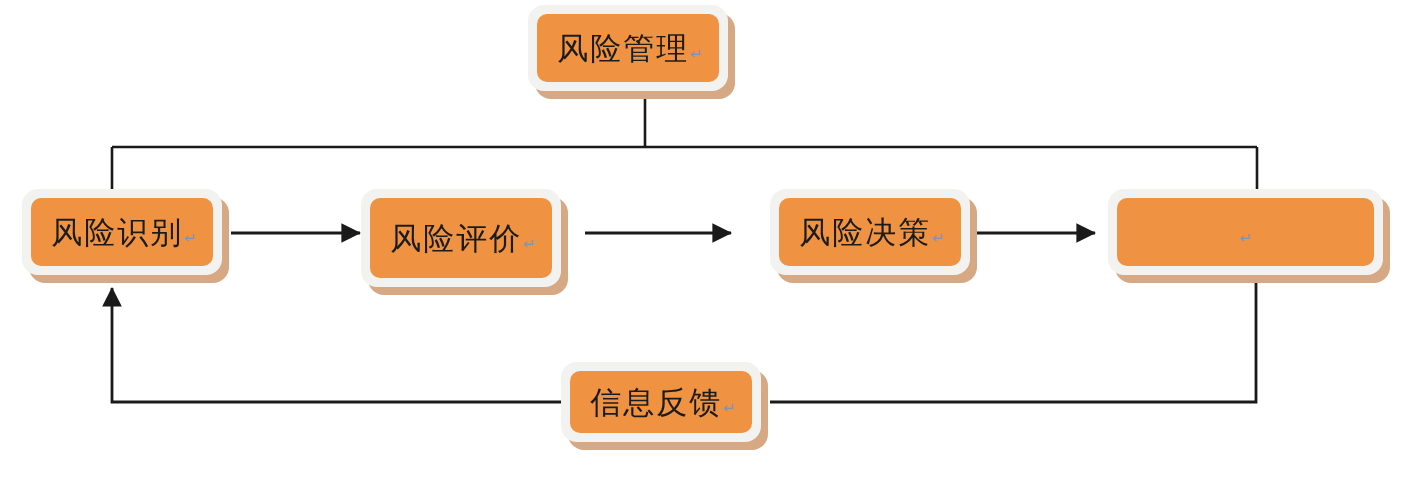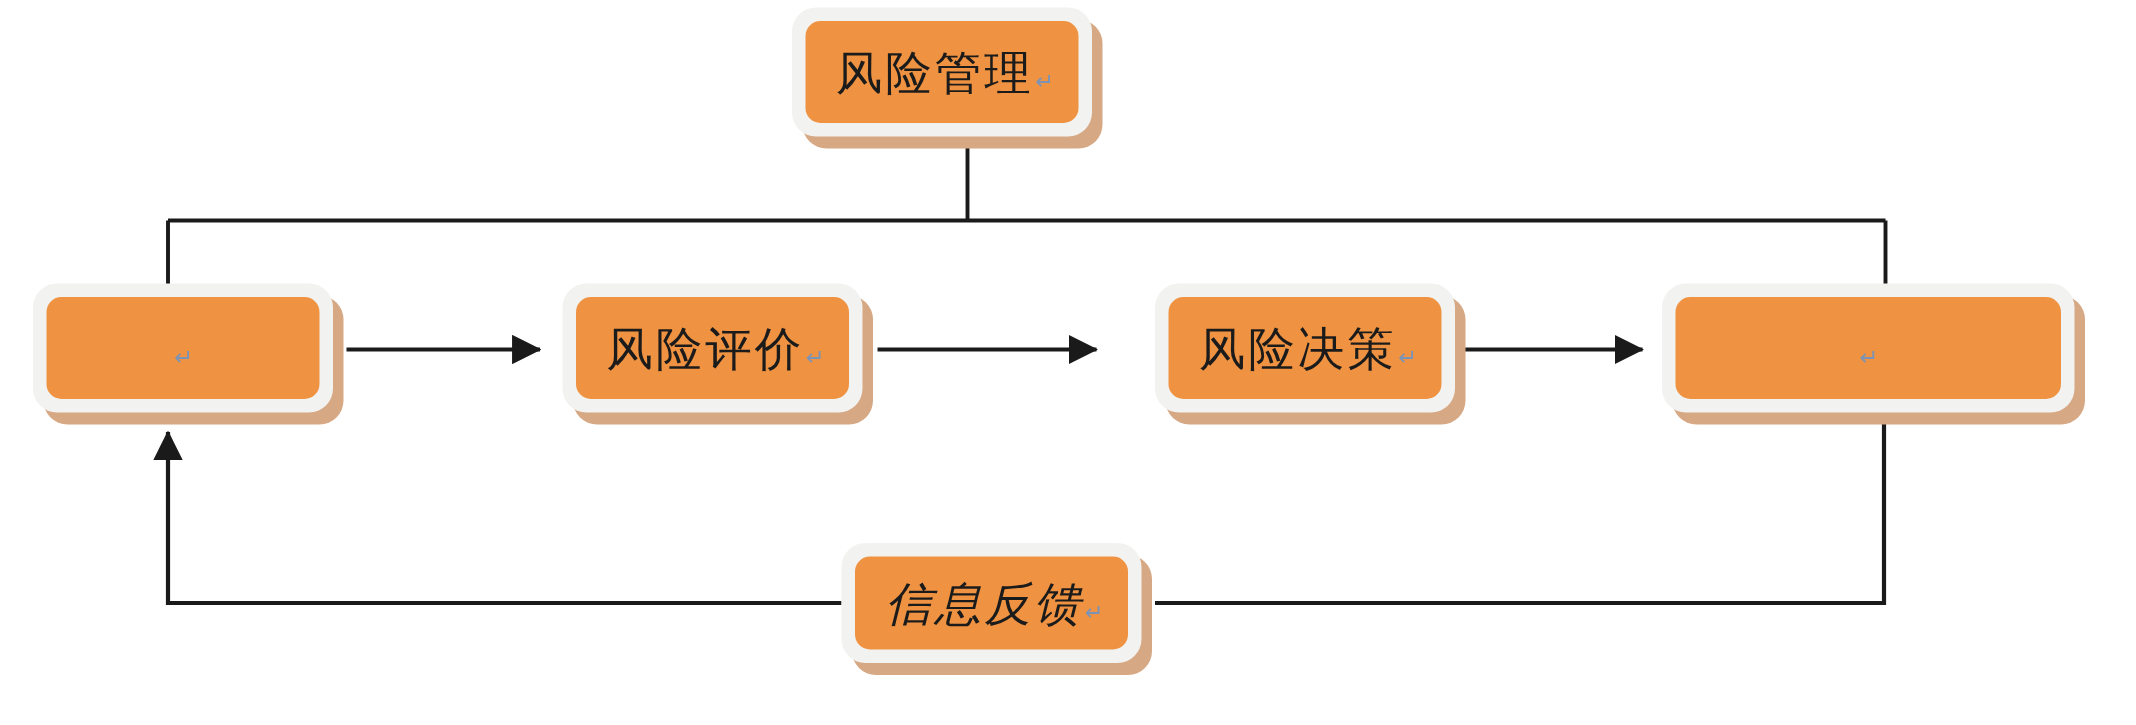--- a/index.html
+++ b/index.html
@@ -60,24 +60,24 @@
     font-size: 15px;
     color: #7b93b6;
     margin-left: 1px;
     position: relative;
     top: 6px;
     letter-spacing: 0;
   }
   
   #node-risk-management { left: 528px;  top: 5px;   width: 200px; height: 86px; }
   #node-risk-identify   { left: 22px;   top: 189px; width: 200px; height: 86px; }
-  #node-risk-evaluate   { left: 375px;  top: 189px; width: 200px; height: 86px; }
+  #node-risk-evaluate   { left: 361px;  top: 189px; width: 200px; height: 98px; }
   #node-risk-decision   { left: 770px;  top: 189px; width: 200px; height: 86px; }
   #node-risk-control    { left: 1108px; top: 189px; width: 275px; height: 86px; }
-  #node-feedback        { left: 561px;  top: 362px; width: 200px; height: 80px; font-style: italic; }
+  #node-feedback        { left: 561px;  top: 362px; width: 200px; height: 80px; }
 </style>
 </head>
 <body>
 
 <div id="canvas">
 
   <svg id="connectors" viewBox="0 0 1424 483" width="1424" height="483" xmlns="http://www.w3.org/2000/svg">
     <defs>
       <marker id="arrowhead" viewBox="0 0 10 10" refX="9.5" refY="5" markerWidth="7" markerHeight="7" orient="auto-start-reverse">
         <path d="M 0 0 L 10 5 L 0 10 z" fill="#1a1a1a"></path>
@@ -105,20 +105,21 @@
 
   <div class="node" id="node-risk-management">
     <div class="node-inner">
       <span class="node-label">风险管理</span>
         <span class="pilcrow">↵</span>
     </div>
   </div>
 
   <div class="node" id="node-risk-identify">
     <div class="node-inner">
+      <span class="node-label">风险识别</span>
         <span class="pilcrow">↵</span>
     </div>
   </div>
 
   <div class="node" id="node-risk-evaluate">
     <div class="node-inner">
       <span class="node-label">风险评价</span>
         <span class="pilcrow">↵</span>
     </div>
   </div>

